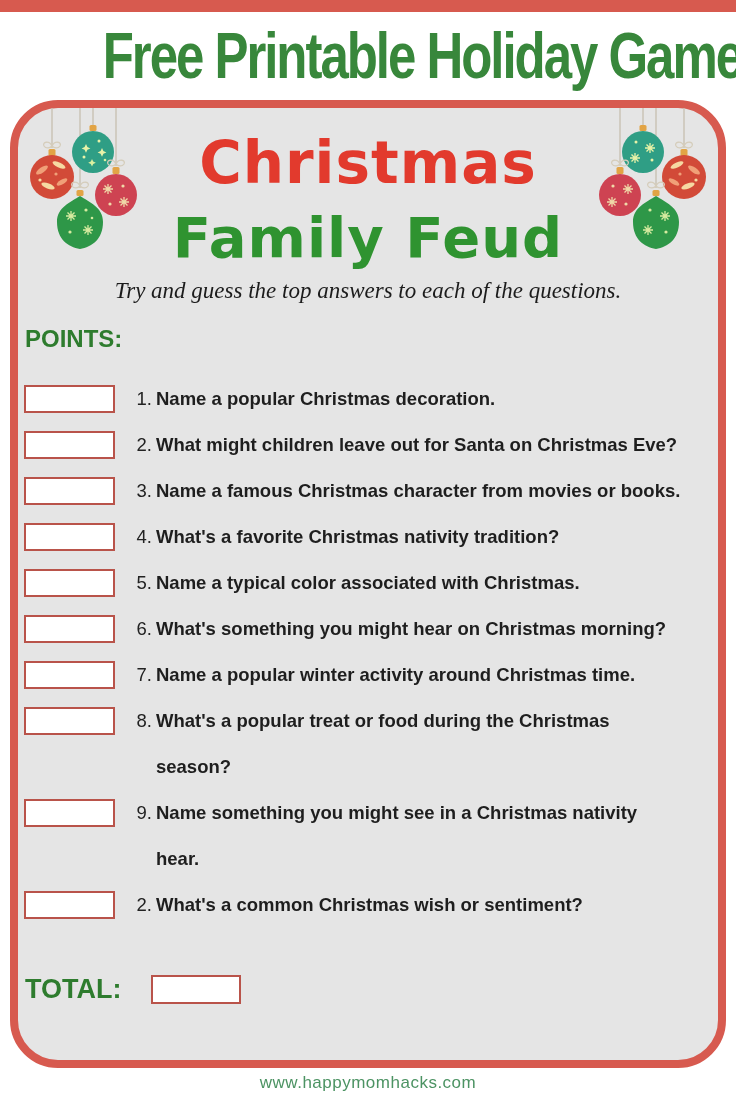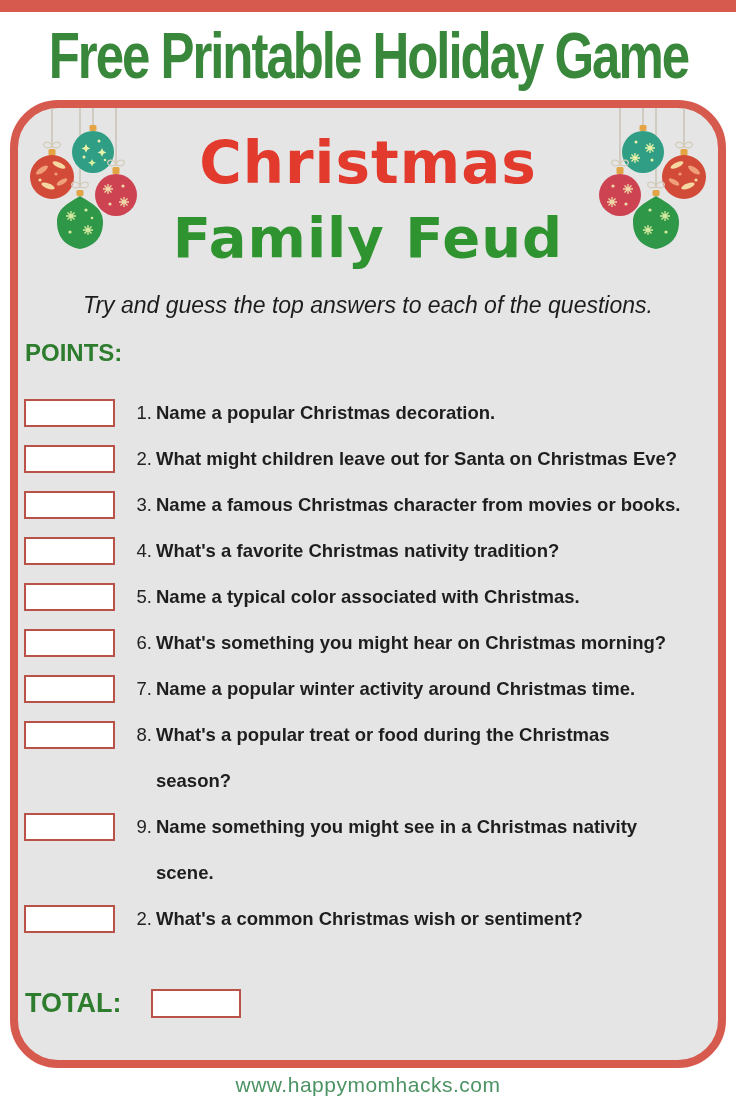--- a/index.html
+++ b/index.html
@@ -13,21 +13,21 @@
   }
   .top-bar {
     width: 736px;
     height: 12px;
     background: #d75a4f;
   }
   .banner {
     height: 88px;
     display: flex;
     align-items: center;
-    justify-content: center;
+    justify-content: flex-end;
   }
   .banner-title {
     color: #38873b;
     font-size: 50px;
     font-weight: bold;
     letter-spacing: -2px;
     transform: scale(1.02, 1.3);
     transform-origin: center;
     white-space: nowrap;
   }
@@ -64,26 +64,26 @@
     margin-top: 6px;
     text-align: center;
     font-family: "DejaVu Sans", sans-serif;
     font-weight: bold;
     font-size: 56px;
     line-height: 76px;
     color: #2f9330;
     letter-spacing: 1px;
   }
   .subtitle {
-    margin-top: 14px;
     text-align: center;
     font-style: italic;
     font-size: 23px;
     line-height: 30px;
     color: #1c1c1c;
+    font-family: Liberation Serif, serif;
   }
   .points-label {
     margin: 18px 0 0 7px;
     font-size: 24px;
     font-weight: bold;
     color: #2e7c2e;
     line-height: 30px;
   }
   .q-list { margin-top: 22px; }
   .q-row {
@@ -134,21 +134,21 @@
     box-sizing: border-box;
     margin-left: 13px;
     width: 90px;
     height: 29px;
     border: 2.5px solid #b9534a;
     background: #ffffff;
   }
   .footer {
     margin-top: 5px;
     text-align: center;
-    font-size: 21px;
+    font-size: 17px;
     color: #4c9363;
     letter-spacing: 0.5px;
   }
 </style>
 </head>
 <body>
 
 <div class="top-bar"></div>
 
 <div class="banner">
@@ -338,21 +338,21 @@
         <div class="q-line">What's a popular treat or food during the Christmas</div>
         <div class="q-line">season?</div>
       </div>
     </div>
 
     <div class="q-row">
       <div class="answer-box"></div>
       <div class="q-num">9.</div>
       <div class="q-text">
         <div class="q-line">Name something you might see in a Christmas nativity</div>
-        <div class="q-line">scene.</div>
+        <div class="q-line">hear.</div>
       </div>
     </div>
 
     <div class="q-row">
       <div class="answer-box"></div>
       <div class="q-num">2.</div>
       <div class="q-text">
           <div class="q-line">What's a common Christmas wish or sentiment?</div>
         </div>
     </div>

